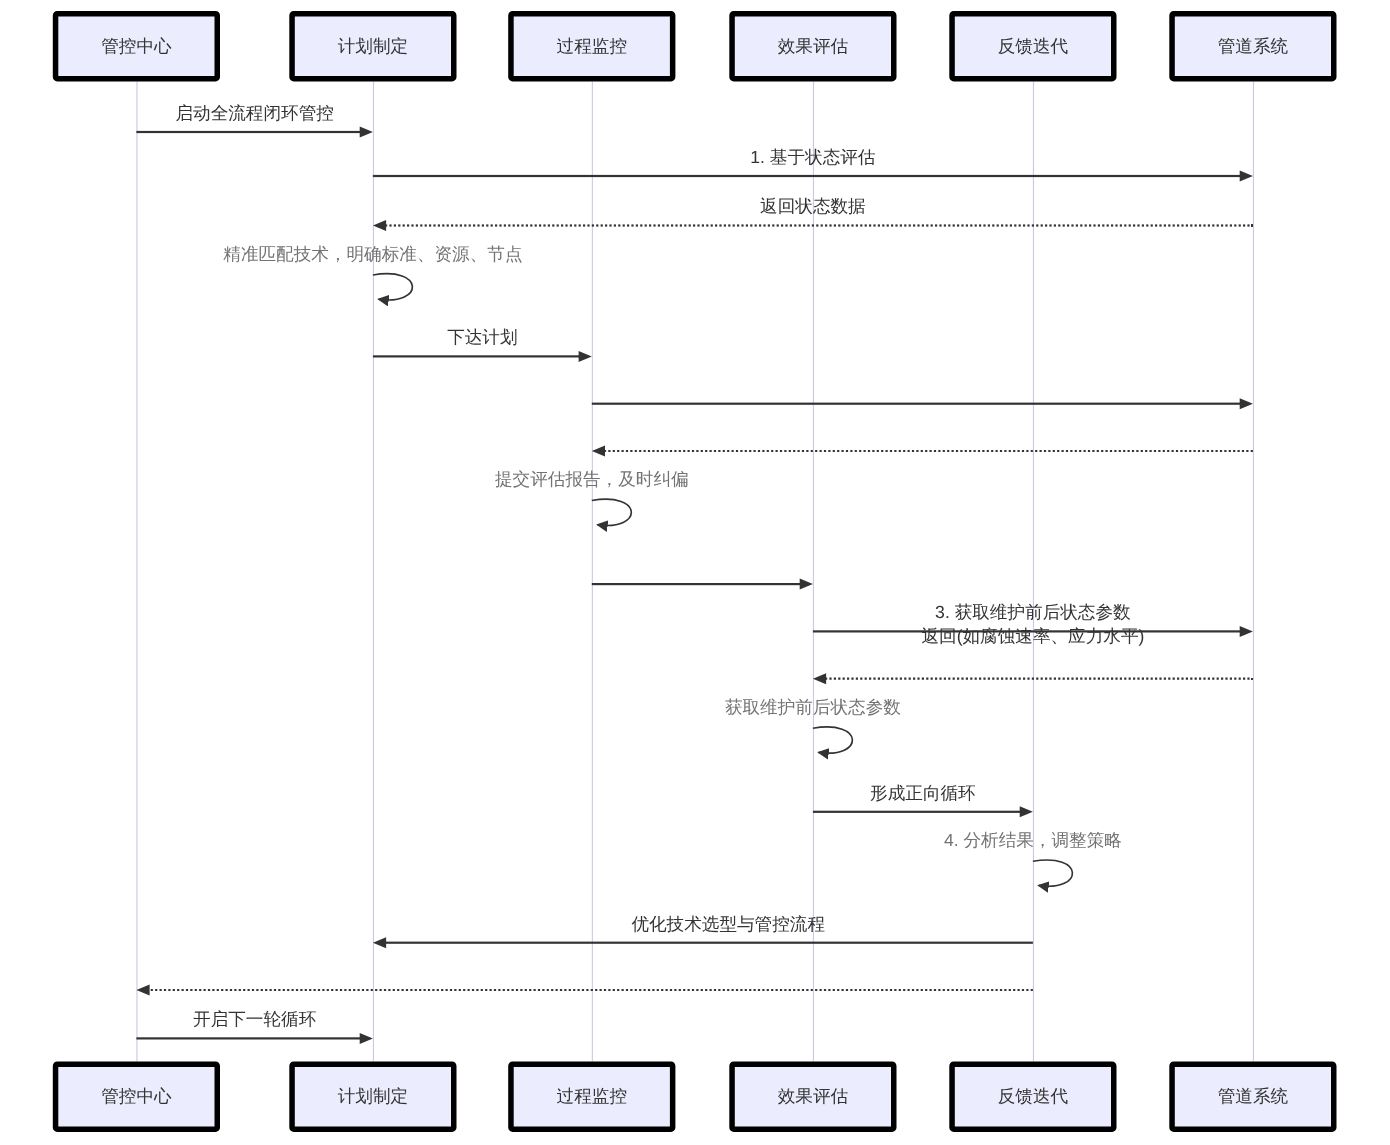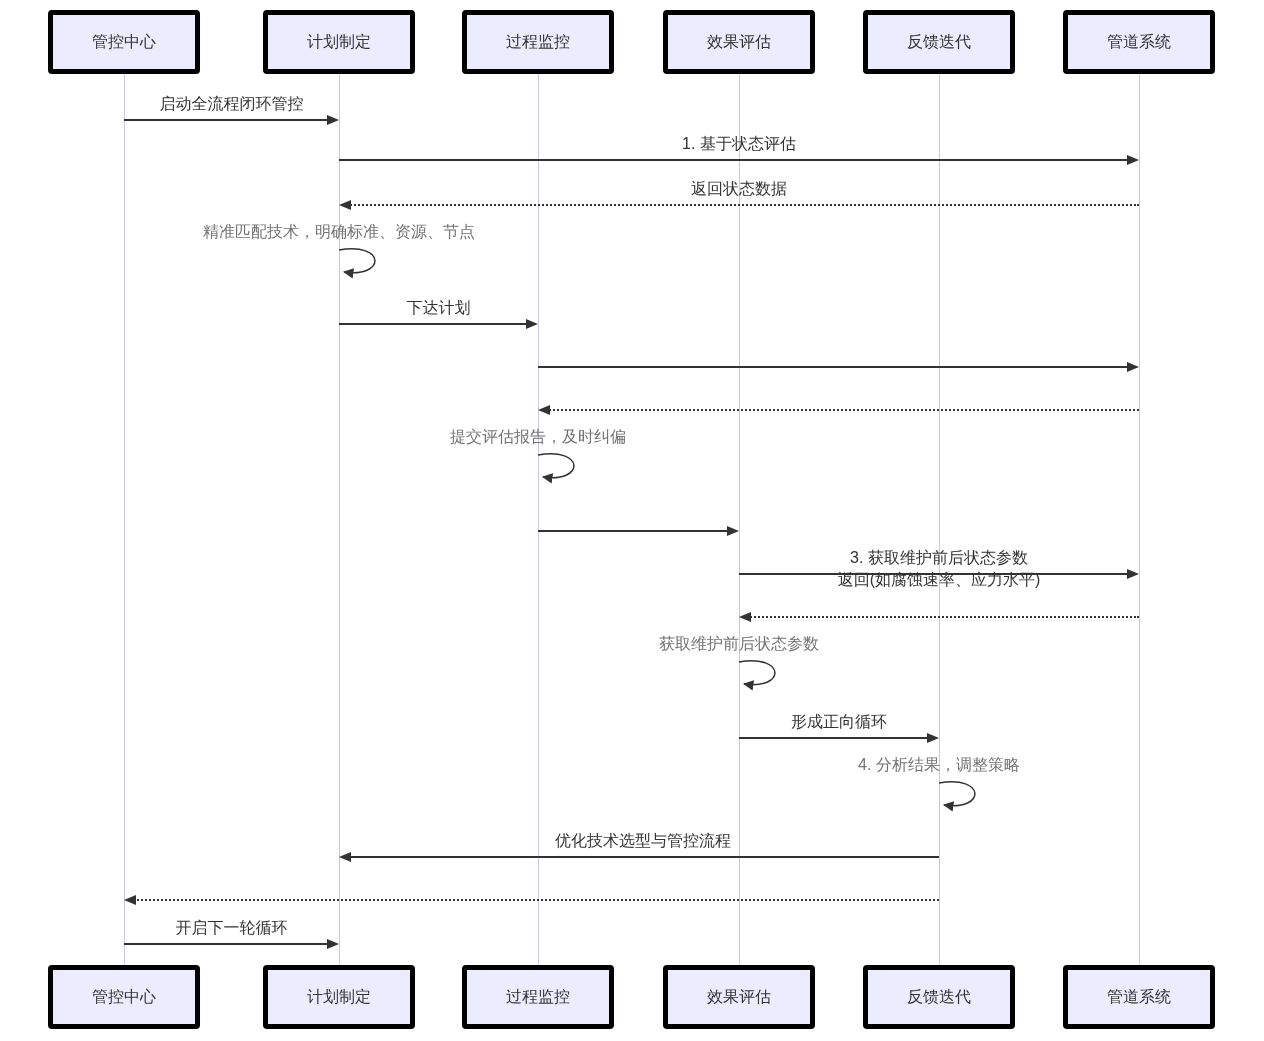--- a/index.html
+++ b/index.html
@@ -190,21 +190,21 @@
     <div class="arrowhead right" style="top: 733px; left: 927px;"></div>
     <div class="self-label" style="left: 719px; top: 755px; text-align: center;">4. 分析结果，调整策略</div>
     <svg width="70" height="44" class="self-loop-svg" style="left: 924px; top: 777px;">
       <defs>
         <marker id="selfArrow13" viewBox="0 0 10 10" refX="9" refY="5" markerWidth="7" markerHeight="7" orient="auto">
           <path d="M0,0 L10,5 L0,10 z" fill="#333333"></path>
         </marker>
       </defs>
       <path d="M15,6 C62,-2 62,34 20,28" fill="none" stroke="#333333" stroke-width="1.5" marker-end="url(#selfArrow13)"></path>
     </svg>
-    <div class="msg-label" style="left: 393px; top: 831px;">优化技术选型与管控流程</div>
+    <div class="msg-label" style="left: 412px; top: 831px;">优化技术选型与管控流程</div>
     <div class="msg-line solid" style="left: 343px; top: 856px; width: 596px;"></div>
     <div class="arrowhead left" style="top: 852px; left: 339px;"></div>
     <div class="msg-line dashed" style="left: 128px; top: 899px; width: 811px;"></div>
     <div class="arrowhead left" style="top: 895px; left: 124px;"></div>
     <div class="msg-label" style="left: -18.5px; top: 918px;">开启下一轮循环</div>
     <div class="msg-line solid" style="left: 124px; top: 943px; width: 211px;"></div>
     <div class="arrowhead right" style="top: 939px; left: 327px;"></div>
   </div>
 
 </body></html>

